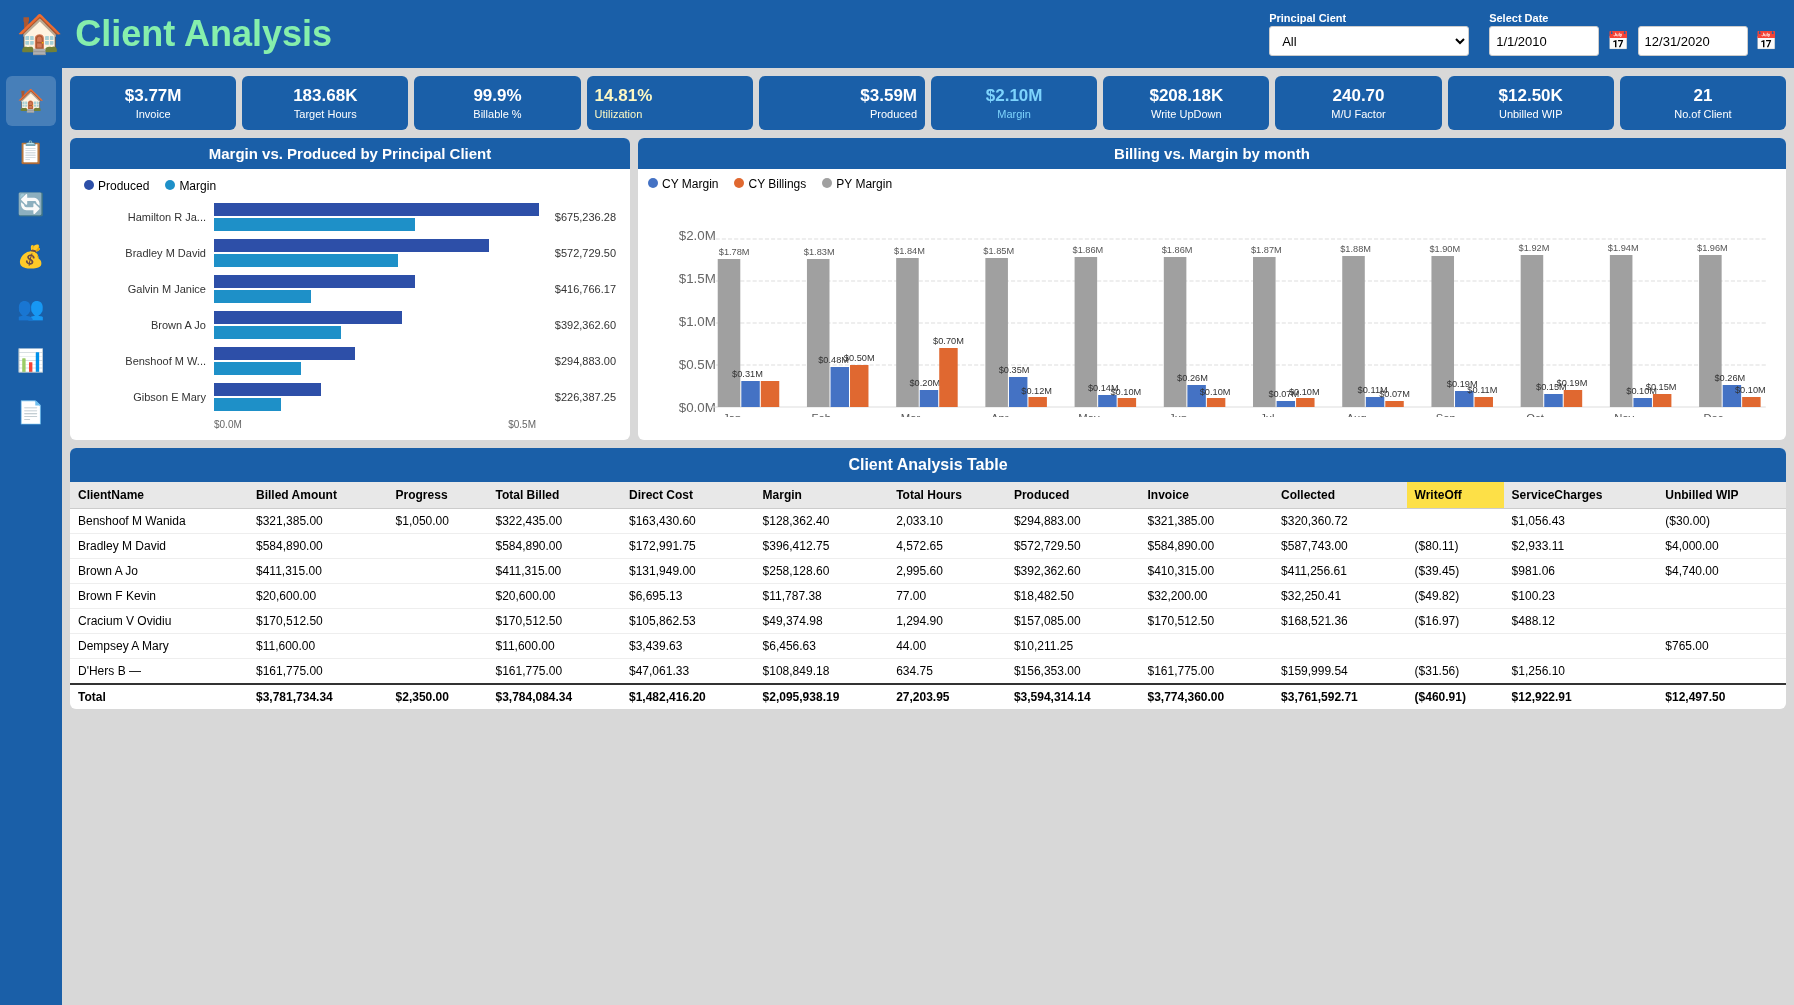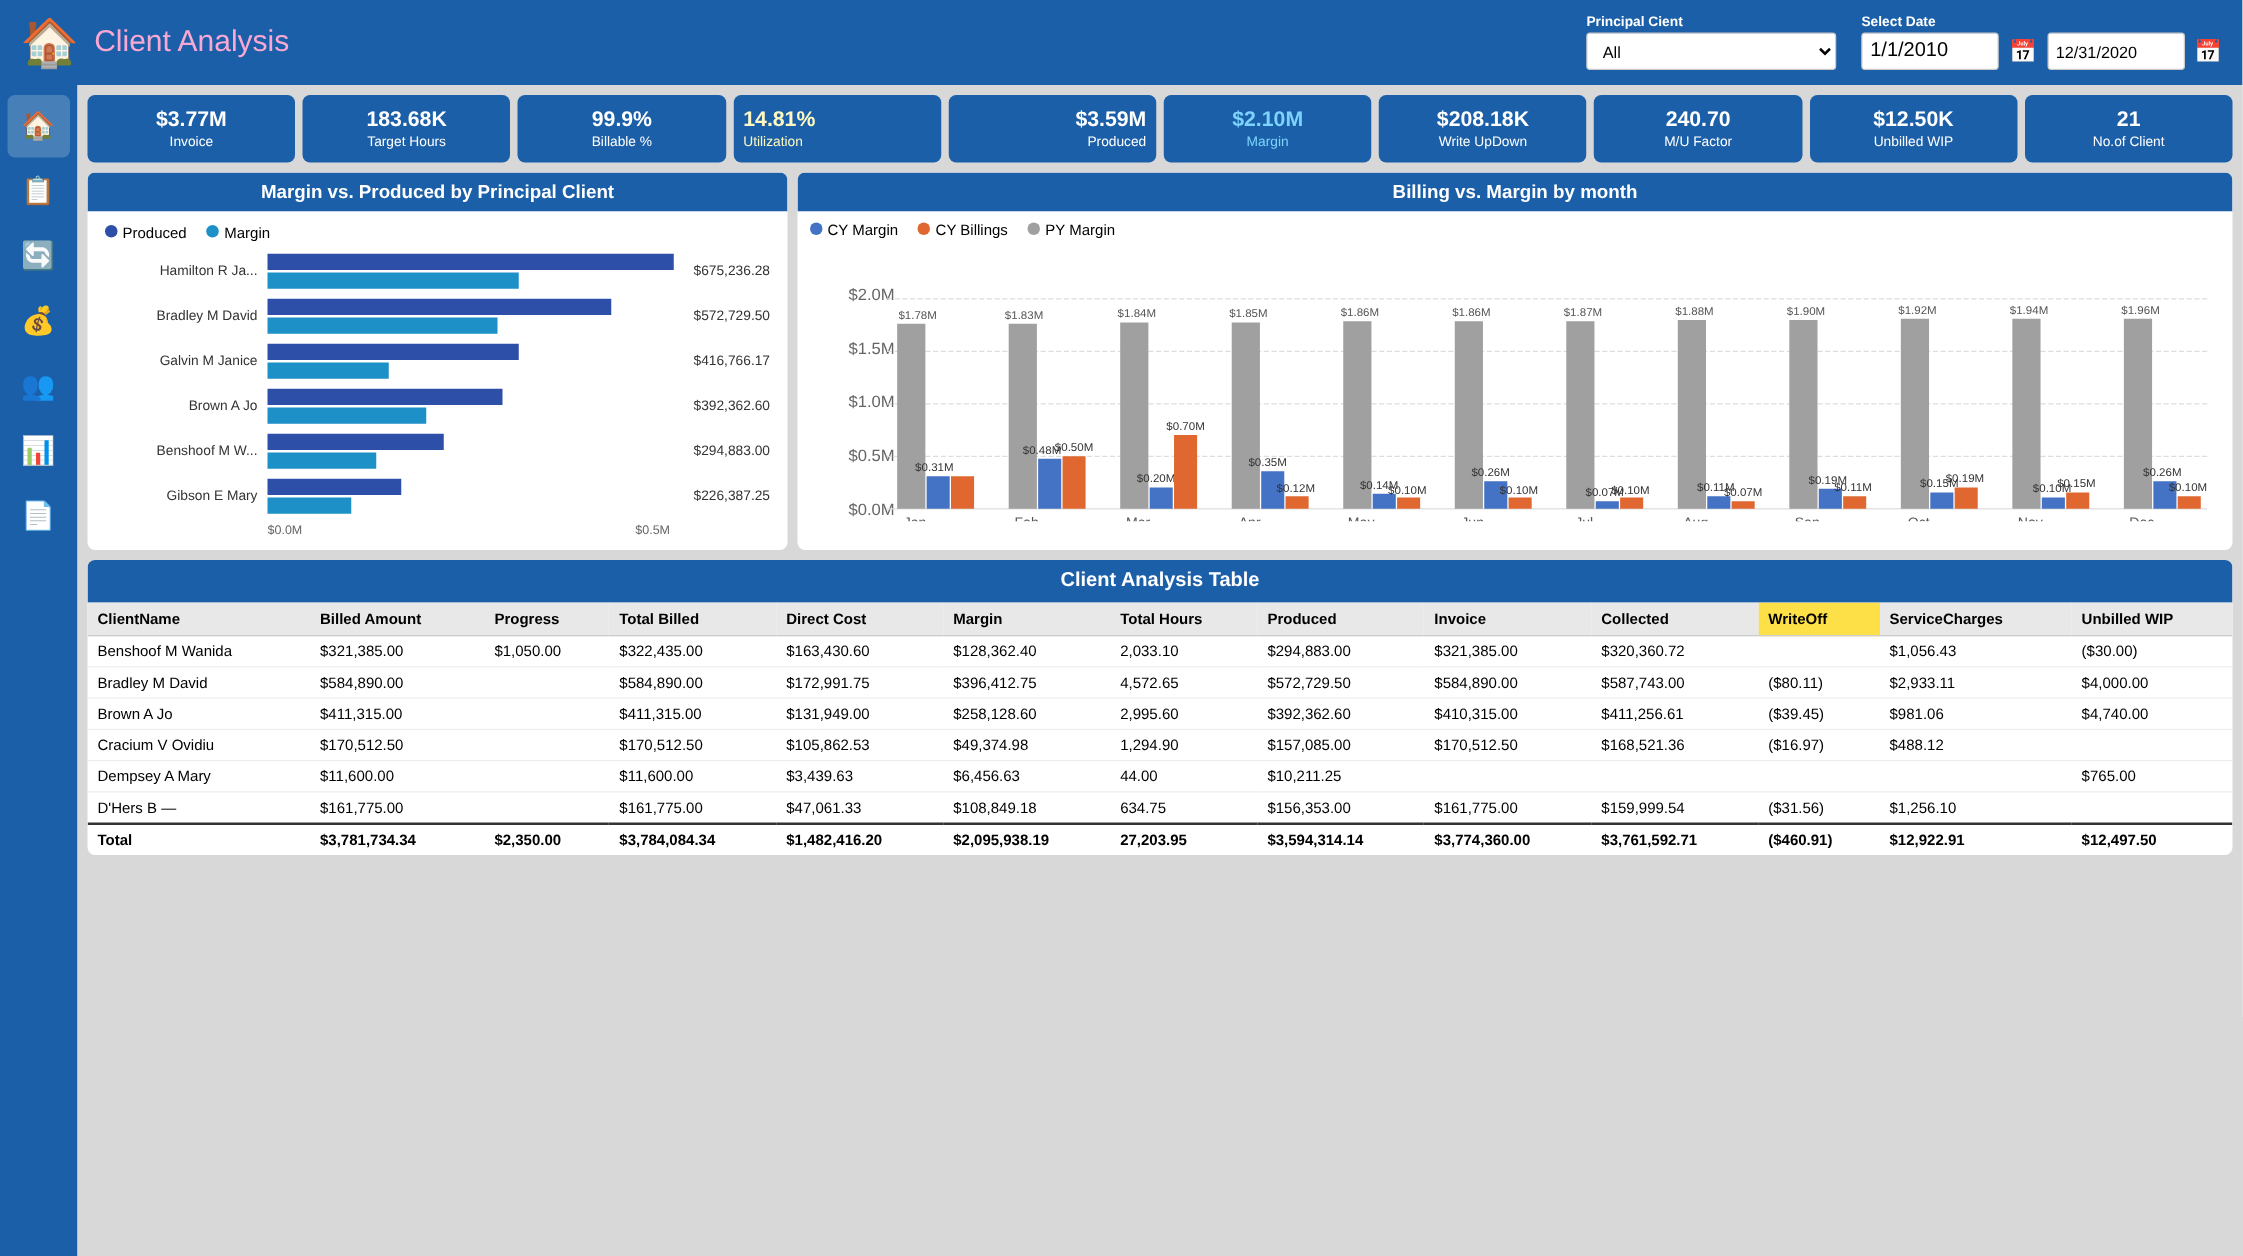--- a/index.html
+++ b/index.html
@@ -3,32 +3,32 @@
   <meta charset="utf-8">
   <style>
     * { box-sizing: border-box; margin: 0; padding: 0; }
     body { font-family: 'Segoe UI', Arial, sans-serif; background: #f0f0f0; width: 1794px; min-height: 1005px; overflow-x: hidden; }
   </style>
 </head>
 <body>
 
 <div style="background:#1a5fa8; display:flex; align-items:center; padding:8px 16px; height:68px;">
   <span style="color:white; font-size:38px; margin-right:12px;">🏠</span>
-  <span style="color:#f9a8d4; font-size:24px; font-weight:400; flex:1;">Client Analysis</span>
+  <span style="color:#86efac; font-size:36px; font-weight:700; flex:1;">Client Analysis</span>
   <div style="display:flex; gap:20px; align-items:flex-end;">
     <div style="display:flex; flex-direction:column;">
       <label style="color:white; font-size:11px; font-weight:600; margin-bottom:2px;">Principal Cient</label>
       <select style="background:white; border:1px solid #ccc; border-radius:3px; padding:4px 8px; font-size:13px; height:30px; width:200px;">
         <option>All</option>
       </select>
     </div>
     <div style="display:flex; flex-direction:column;">
       <label style="color:white; font-size:11px; font-weight:600; margin-bottom:2px;">Select Date</label>
       <div style="display:flex; gap:8px;">
-        <input type="text" style="background: white; border: 1px solid rgb(204, 204, 204); border-radius: 3px; padding: 4px 6px; font-size: 16px; height: 30px; width: 110px;" value="1/1/2010">
+        <input type="text" style="background: white; border: 1px solid rgb(204, 204, 204); border-radius: 3px; padding: 4px 6px; font-size: 13px; height: 30px; width: 110px;" value="1/1/2010">
         <span style="color:white; font-size:18px; line-height:30px;">📅</span>
         <input type="text" style="background: white; border: 1px solid rgb(204, 204, 204); border-radius: 3px; padding: 4px 6px; font-size: 13px; height: 30px; width: 110px;" value="12/31/2020">
         <span style="color:white; font-size:18px; line-height:30px;">📅</span>
       </div>
     </div>
   </div>
 </div>
 
 <div style="display:flex; height:937px;">
 
@@ -339,20 +339,35 @@
               <td style="padding:5px 8px; border-bottom:1px solid #eee;">$258,128.60</td>
               <td style="padding:5px 8px; border-bottom:1px solid #eee;">2,995.60</td>
               <td style="padding:5px 8px; border-bottom:1px solid #eee;">$392,362.60</td>
               <td style="padding:5px 8px; border-bottom:1px solid #eee;">$410,315.00</td>
               <td style="padding:5px 8px; border-bottom:1px solid #eee;">$411,256.61</td>
               <td style="padding:5px 8px; border-bottom:1px solid #eee;">($39.45)</td>
               <td style="padding:5px 8px; border-bottom:1px solid #eee;">$981.06</td>
               <td style="padding:5px 8px; border-bottom:1px solid #eee;">$4,740.00</td>
             </tr>
             <tr>
+              <td style="padding:5px 8px; border-bottom:1px solid #eee;">Brown F Kevin</td>
+              <td style="padding:5px 8px; border-bottom:1px solid #eee;">$20,600.00</td>
+              <td style="padding:5px 8px; border-bottom:1px solid #eee;"></td>
+              <td style="padding:5px 8px; border-bottom:1px solid #eee;">$20,600.00</td>
+              <td style="padding:5px 8px; border-bottom:1px solid #eee;">$6,695.13</td>
+              <td style="padding:5px 8px; border-bottom:1px solid #eee;">$11,787.38</td>
+              <td style="padding:5px 8px; border-bottom:1px solid #eee;">77.00</td>
+              <td style="padding:5px 8px; border-bottom:1px solid #eee;">$18,482.50</td>
+              <td style="padding:5px 8px; border-bottom:1px solid #eee;">$32,200.00</td>
+              <td style="padding:5px 8px; border-bottom:1px solid #eee;">$32,250.41</td>
+              <td style="padding:5px 8px; border-bottom:1px solid #eee;">($49.82)</td>
+              <td style="padding:5px 8px; border-bottom:1px solid #eee;">$100.23</td>
+              <td style="padding:5px 8px; border-bottom:1px solid #eee;"></td>
+            </tr>
+            <tr>
               <td style="padding:5px 8px; border-bottom:1px solid #eee;">Cracium V Ovidiu</td>
               <td style="padding:5px 8px; border-bottom:1px solid #eee;">$170,512.50</td>
               <td style="padding:5px 8px; border-bottom:1px solid #eee;"></td>
               <td style="padding:5px 8px; border-bottom:1px solid #eee;">$170,512.50</td>
               <td style="padding:5px 8px; border-bottom:1px solid #eee;">$105,862.53</td>
               <td style="padding:5px 8px; border-bottom:1px solid #eee;">$49,374.98</td>
               <td style="padding:5px 8px; border-bottom:1px solid #eee;">1,294.90</td>
               <td style="padding:5px 8px; border-bottom:1px solid #eee;">$157,085.00</td>
               <td style="padding:5px 8px; border-bottom:1px solid #eee;">$170,512.50</td>
               <td style="padding:5px 8px; border-bottom:1px solid #eee;">$168,521.36</td>

